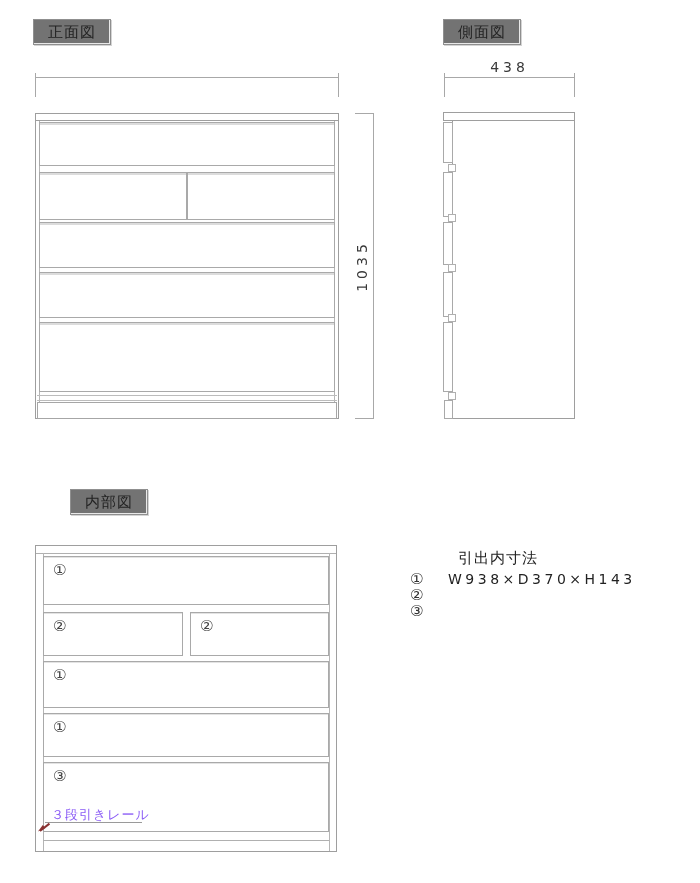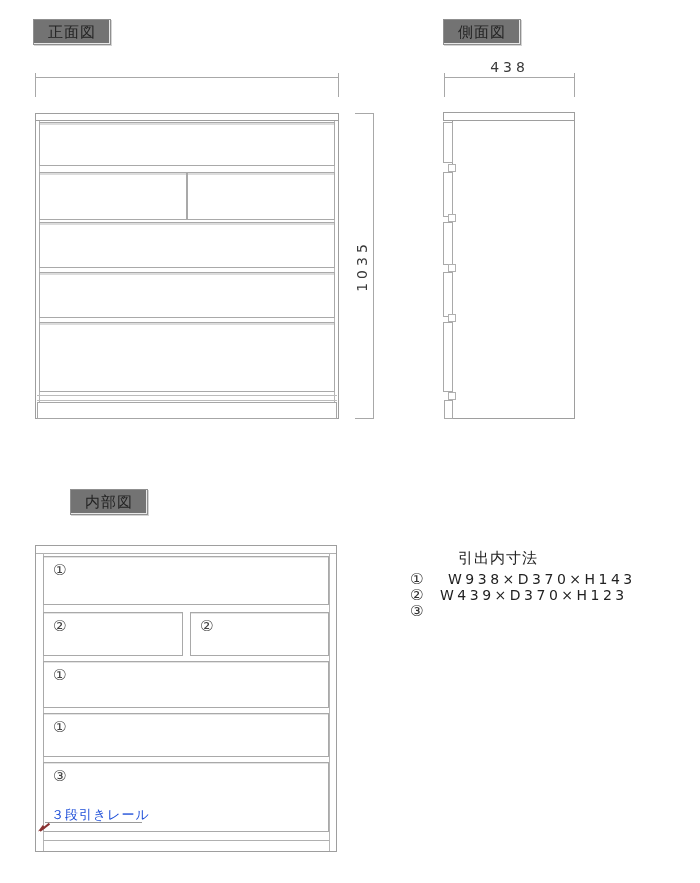--- a/index.html
+++ b/index.html
@@ -36,21 +36,21 @@
     box-shadow:inset 0 1px 0 #e3e3e3;
     font-size:15px;color:#444;padding:5px 0 0 9px;line-height:16px;
   }
   .sideseg{position:absolute;background:#fff;border:1px solid #a9a9a9;box-sizing:border-box;}
   .notch{position:absolute;background:#fff;border:1px solid #b0b0b0;box-sizing:border-box;}
   
   .legend-title{position:absolute;font-size:15px;color:#222;letter-spacing:1px;white-space:nowrap;}
   .legend-num{position:absolute;font-size:15px;color:#333;}
   .legend-dims{position:absolute;font-size:14px;color:#222;letter-spacing:3.5px;white-space:nowrap;}
   
-  .annot-text{position:absolute;font-size:13px;color:#1d4ed8;letter-spacing:1px;white-space:nowrap;}
+  .annot-text{position:absolute;font-size:13px;color:#8b5cf6;letter-spacing:1px;white-space:nowrap;}
   .annot-underline{position:absolute;height:0;border-top:1px solid #9a9a9a;}
   .leader-line{position:absolute;height:0;border-top:2px solid #8b3333;transform-origin:left center;}
   .leader-head{position:absolute;width:0;height:0;border-style:solid;
     border-width:2px 8px 2px 0;border-color:transparent #8b3333 transparent transparent;
     transform:rotate(-40deg);}
 </style>
 </head>
 <body>
 
 <div class="canvas">
@@ -143,17 +143,16 @@
   <div class="annot-underline" style="left:45px;top:822px;width:97px;"></div>
   <div class="leader-line" style="left:40px;top:830px;width:12px;transform:rotate(-38deg);"></div>
   <div class="leader-head" style="left:37px;top:827px;"></div>
 
   <div class="legend-title" style="left:410px;top:549px;margin-left:48px;">引出内寸法</div>
 
   <div class="legend-num" style="left:410px;top:570px;">①</div>
   <div class="legend-dims" style="left:440px;top:571px;margin-left:8px;">W938×D370×H143</div>
 
   <div class="legend-num" style="left:410px;top:586px;">②</div>
-  <div class="legend-dims" style="left:440px;top:587px;">W439×D370×H123</div>
 
   <div class="legend-num" style="left:410px;top:602px;">③</div>
 
 </div>
 
 </body></html>

